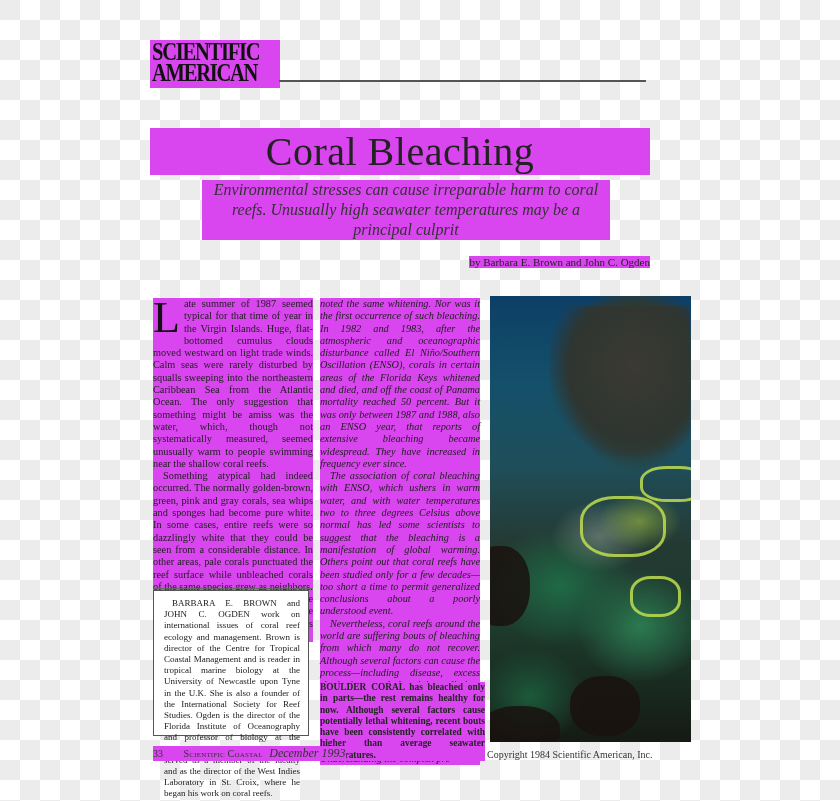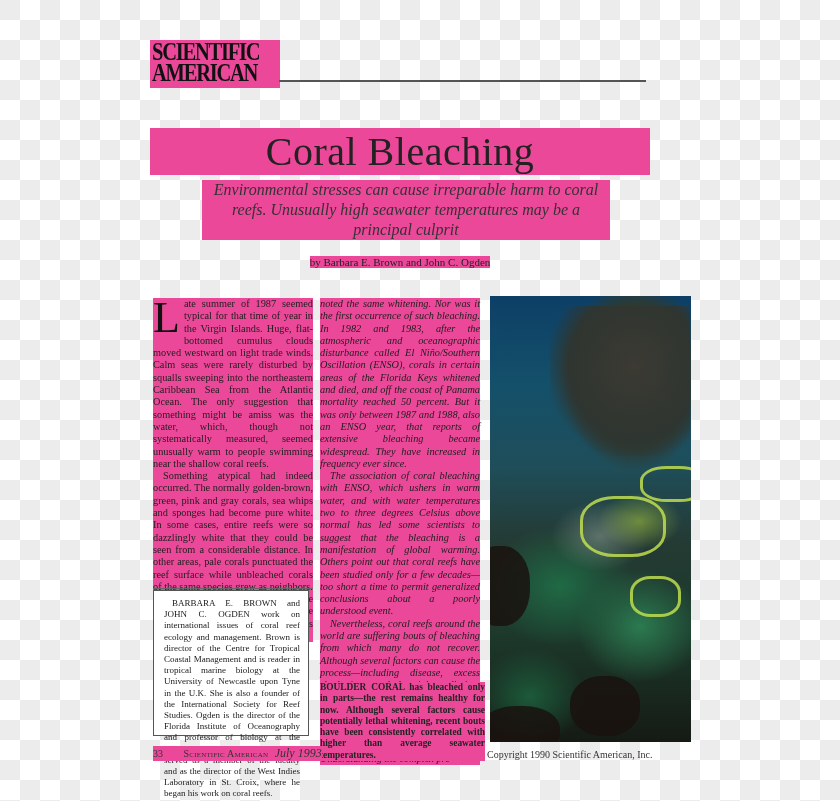--- a/index.html
+++ b/index.html
@@ -8,21 +8,21 @@
       background-color:#ffffff;
       background-image:
         linear-gradient(45deg, #ececec 25%, transparent 25%, transparent 75%, #ececec 75%),
         linear-gradient(45deg, #ececec 25%, transparent 25%, transparent 75%, #ececec 75%);
       background-size:40px 40px;
       background-position:0 20px, 20px 0;
       font-family:"Liberation Serif", "DejaVu Serif", serif;
       color:#1a1a1a;
     }
     .abs { position:absolute; }
-    .white { background:#ec4899; }
+    .white { background:#d946ef; }
 
     .logo {
       left:152px; top:41px; width:124px; height:47px;
       font-family:"Liberation Serif", serif; font-weight:bold;
       line-height:21px; font-size:25px; letter-spacing:-1.5px;
       transform:scaleX(0.82); transform-origin:left top;
       color:#111;
     }
     .logo div { white-space:nowrap; }
     .logo-rule { left:279px; top:80px; width:367px; height:2px; background:#555; }
@@ -30,21 +30,21 @@
     .title-block { left:150px; top:100px; width:500px; height:180px; }
     .title {
       position:absolute; left:0; right:0; top:28px; text-align:center;
       font-size:40px; font-weight:normal; color:#222; letter-spacing:0.5px;
     }
     .subtitle {
       position:absolute; left:40px; right:40px; top:80px; text-align:center;
       font-style:italic; font-size:16px; line-height:20px; color:#333;margin-left:12px;
     }
     .byline {
-      position:absolute; left:0; right:0; top:156px; text-align:center;
+      position:absolute; left:0; right:0; top:156px; text-align:right;
       font-size:11px; color:#222;
     }
 
     .col { font-size:10.3px; line-height:12.3px; text-align:justify; color:#1e1e1e; }
     .col p { margin:0; text-indent:10px; hyphens:auto; }
     .col p.first { text-indent:0; }
     .dropcap {
       float:left; font-size:44px; line-height:36px; margin:2px 4px 0 0;
       font-family:"Liberation Serif", serif; color:#111;
     }
@@ -128,16 +128,16 @@
   <div class="rock" style="left:-20px;top:250px;width:60px;height:80px;"></div>
   <div class="rock" style="left:80px;top:380px;width:70px;height:60px;"></div>
   <div class="rock" style="left:-10px;top:410px;width:80px;height:50px;"></div>
   <div class="streak" style="left:90px;top:200px;width:80px;height:55px;"></div>
   <div class="streak" style="left:140px;top:280px;width:45px;height:35px;"></div>
   <div class="streak" style="left:150px;top:170px;width:60px;height:30px;"></div>
 </div>
 
 <div class="abs footer-left white">
   <span class="num">33</span>
-  <span class="mag">Scientific American</span>
-  <span class="date">July 1993</span>
+  <span class="mag">Scientific Coastal</span>
+  <span class="date">December 1993</span>
 </div>
-<div class="abs footer-right">Copyright 1990 Scientific American, Inc.</div>
+<div class="abs footer-right">Copyright 1984 Scientific American, Inc.</div>
 
 </body></html>

